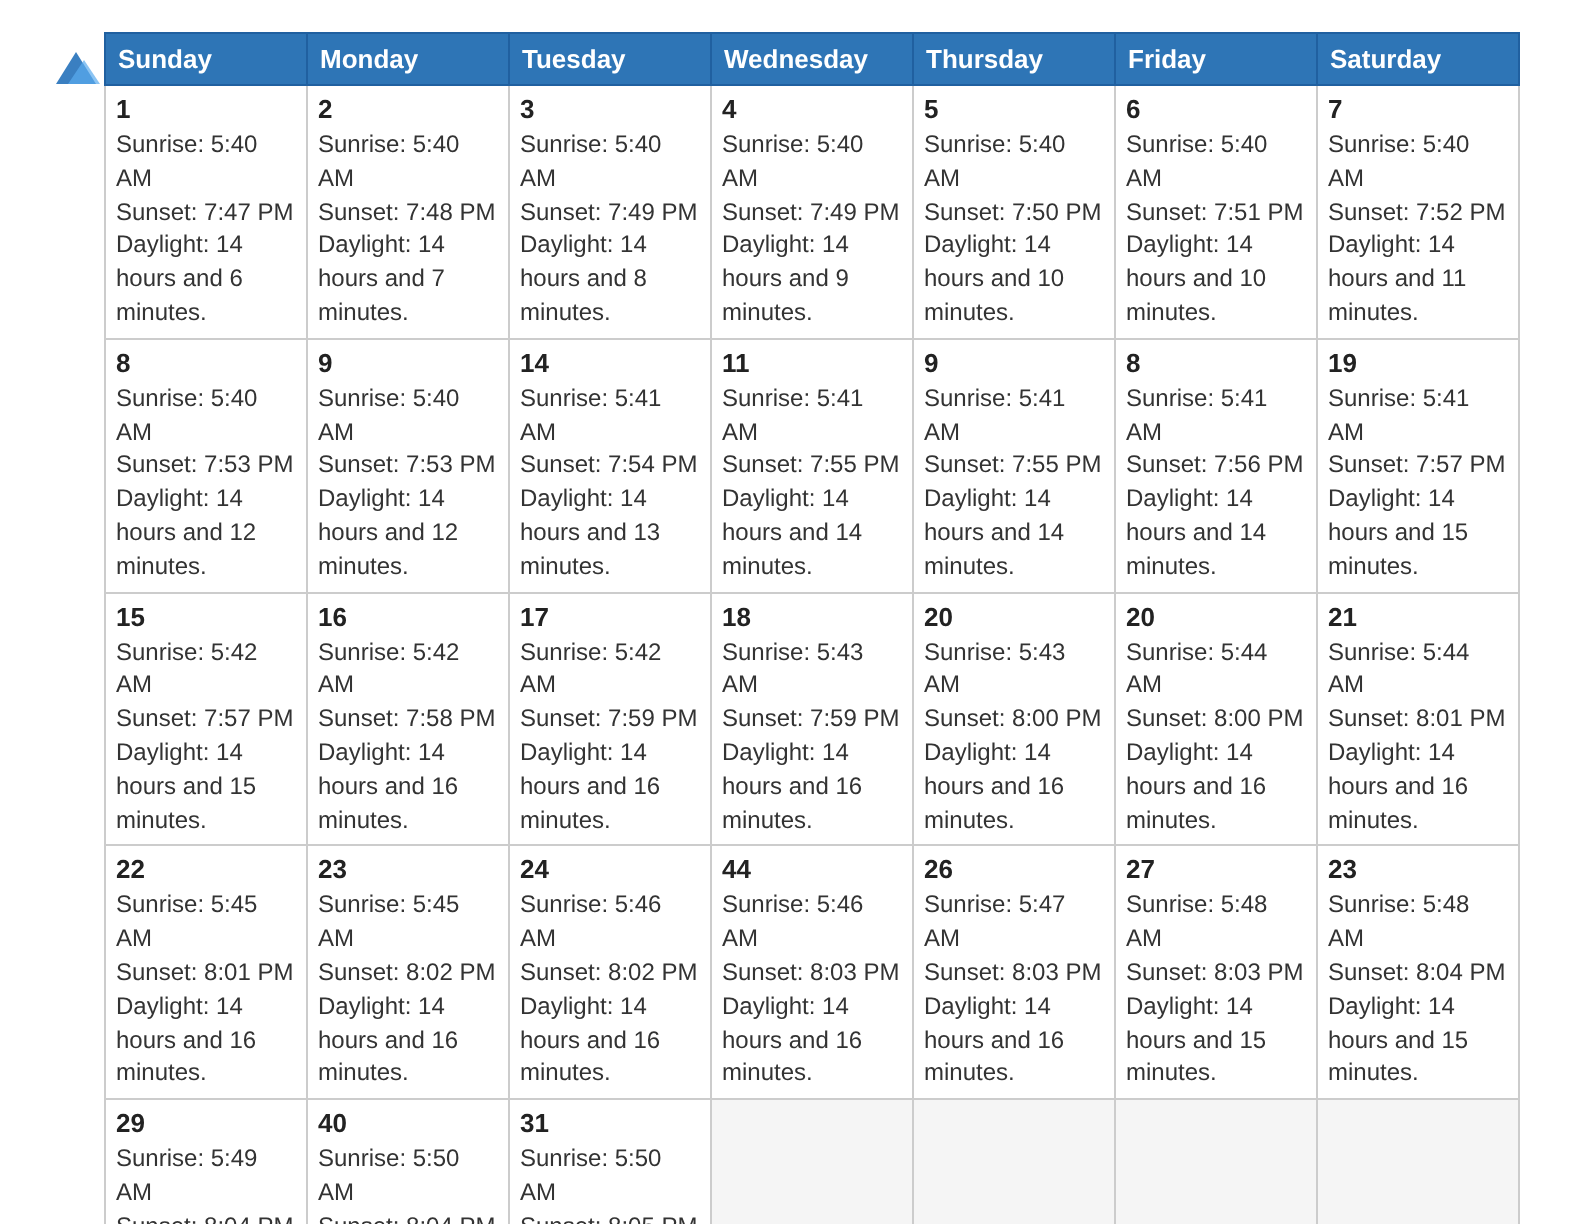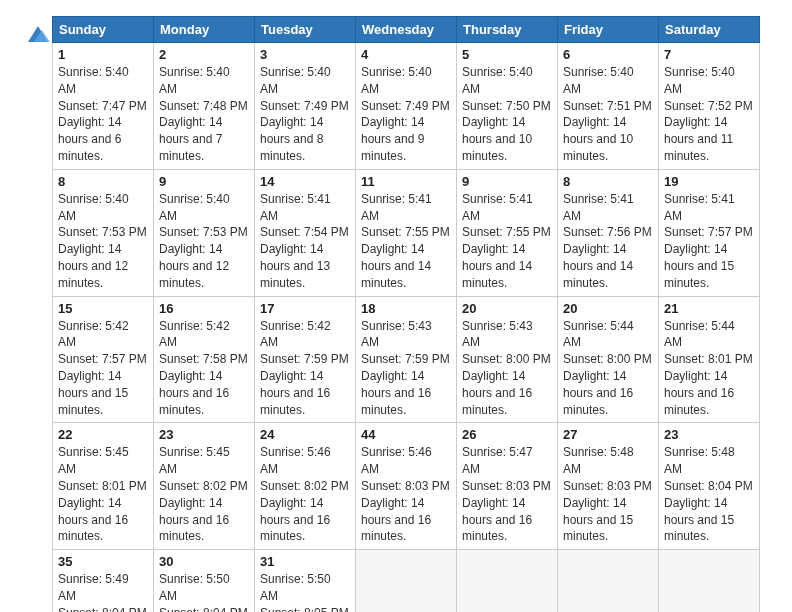--- a/index.html
+++ b/index.html
@@ -194,23 +194,23 @@
           <td><span class="day-num">44</span>
 <span class="day-info">Sunrise: 5:46 AM<br>Sunset: 8:03 PM<br>Daylight: 14 hours and 16 minutes.</span></td>
           <td><span class="day-num">26</span>
 <span class="day-info">Sunrise: 5:47 AM<br>Sunset: 8:03 PM<br>Daylight: 14 hours and 16 minutes.</span></td>
           <td><span class="day-num">27</span>
 <span class="day-info">Sunrise: 5:48 AM<br>Sunset: 8:03 PM<br>Daylight: 14 hours and 15 minutes.</span></td>
           <td><span class="day-num">23</span>
 <span class="day-info">Sunrise: 5:48 AM<br>Sunset: 8:04 PM<br>Daylight: 14 hours and 15 minutes.</span></td>
         </tr>
         <tr>
-          <td><span class="day-num">35</span>
+          <td><span class="day-num">29</span>
 <span class="day-info">Sunrise: 5:49 AM<br>Sunset: 8:04 PM<br>Daylight: 14 hours and 15 minutes.</span></td>
-          <td><span class="day-num">30</span>
+          <td><span class="day-num">40</span>
 <span class="day-info">Sunrise: 5:50 AM<br>Sunset: 8:04 PM<br>Daylight: 14 hours and 14 minutes.</span></td>
           <td><span class="day-num">31</span>
 <span class="day-info">Sunrise: 5:50 AM<br>Sunset: 8:05 PM<br>Daylight: 14 hours and 14 minutes.</span></td>
           <td class="empty"></td>
           <td class="empty"></td>
           <td class="empty"></td>
           <td class="empty"></td>
         </tr>
       </tbody>
   </table>

